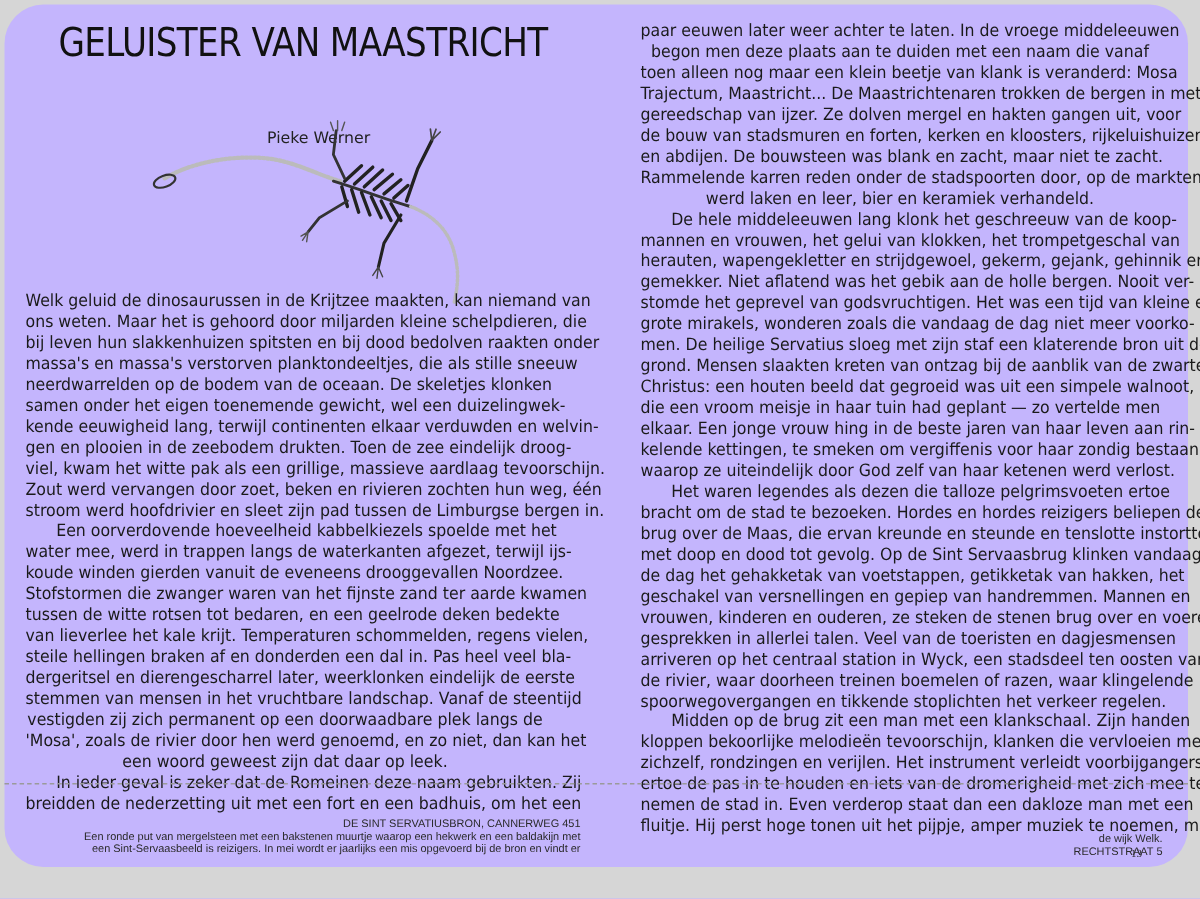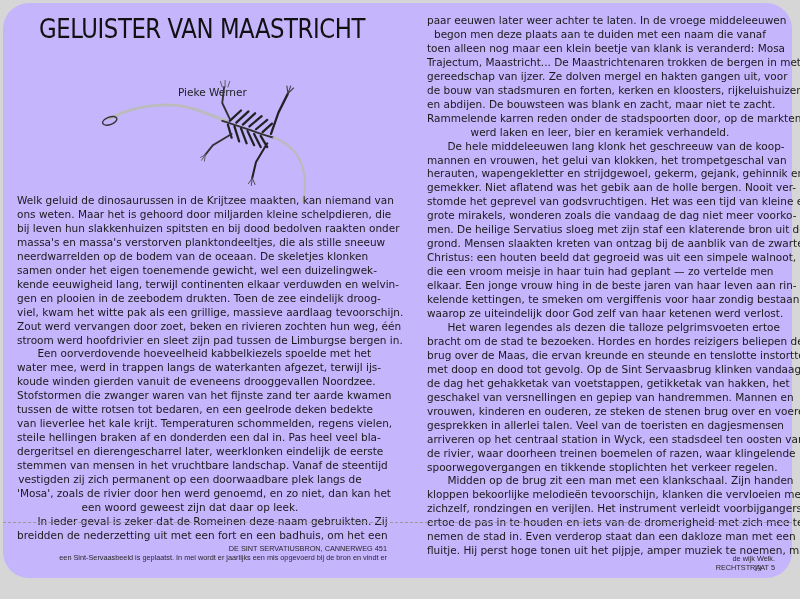--- a/index.html
+++ b/index.html
@@ -215,21 +215,22 @@
           <span class="line">fluitje. Hij perst hoge tonen uit het pijpje, amper muziek te noemen, maar</span>
         </p>
       </div>
   </div>
 
   <div class="divider div-left"></div>
   <div class="divider div-right"></div>
 
   <div class="caption cap-left">
     <div>DE SINT SERVATIUSBRON, CANNERWEG 451</div>
-    <div>een Sint-Servaasbeeld is geplaatst. In mei wordt er jaarlijks een mis opgevoerd bij de bron en vindt er</div>
+    <div>Een ronde put van mergelsteen met een bakstenen muurtje waarop een hekwerk en een baldakijn met</div>
+    <div>een Sint-Servaasbeeld is reizigers. In mei wordt er jaarlijks een mis opgevoerd bij de bron en vindt er</div>
   </div>
 
   <div class="caption cap-right">
     <div>de wijk Welk.</div>
     <div>RECHTSTRAAT 5</div>
   </div>
 
   <div class="page-number">13</div>
 </div>
 

